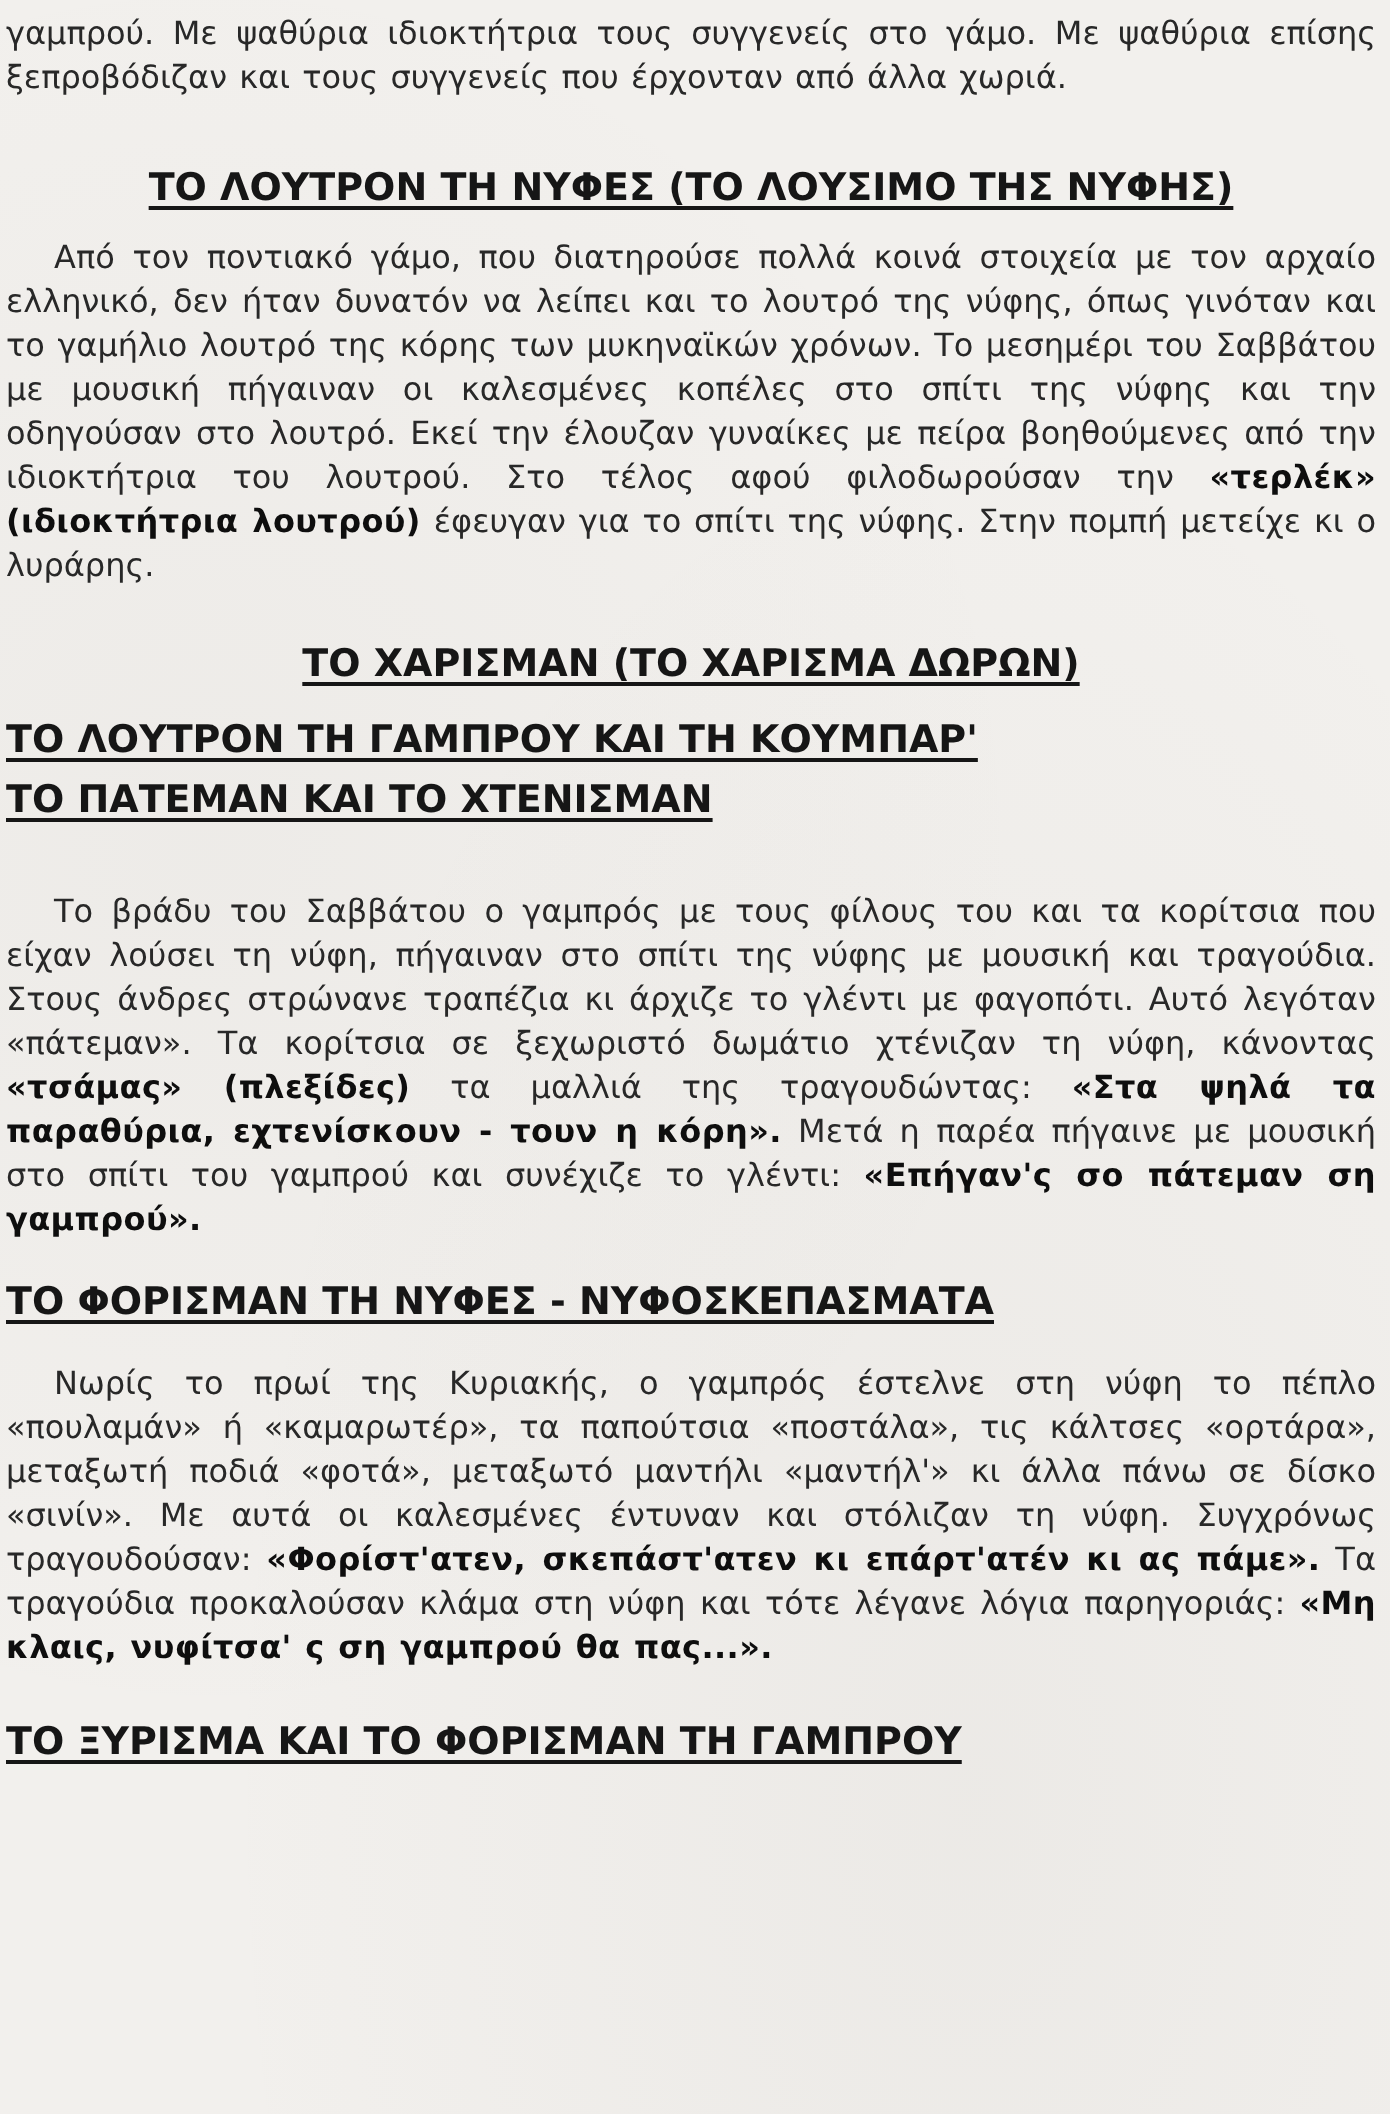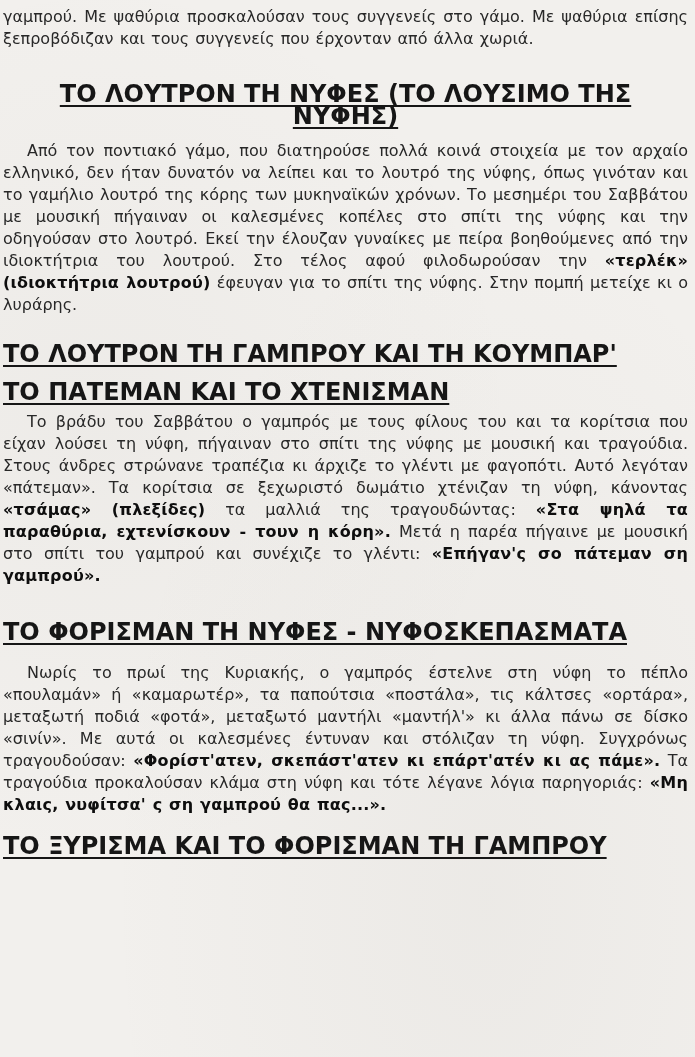--- a/index.html
+++ b/index.html
@@ -34,21 +34,21 @@
   }
   .para.continued {
     text-indent: 0;
   }
   .para b {
     color: #0e0e0e;
     letter-spacing: 0.2px;
   }
   .heading {
     margin: 0;
-    font-size: 24px;
+    font-size: 19px;
     font-weight: 700;
     color: #161616;
     text-decoration: underline;
     text-decoration-thickness: 2px;
     text-underline-offset: 3px;
     text-align: left;
     text-indent: 0;
   }
   .heading.center {
     text-align: center;
@@ -58,22 +58,23 @@
   .page > :nth-child(4)  { margin: 27px 0 16px 0; }  
   .page > :nth-child(6)  { margin: 8px 0 34px 0; }   
   .page > :nth-child(8)  { margin: 19px 0 19px 0; }  
   .page > :nth-child(10) { margin: 25px 0 10px 0; }  
   .page > :nth-child(12) { margin: 31px 0 0 0; font-family: Liberation Mono, monospace; }     
 </style>
 </head>
 <body>
 
 <div class="page">
-    <p class="para continued"><span>γαμπρού. Με ψαθύρια προσκαλούσαν τους συγγενείς στο γάμο. Με ψαθύρια επίσης ξεπροβόδιζαν και τους συγγενείς που έρχονταν από άλλα χωριά.</span></p>
+    <p class="para continued"><span>γαμπρού. Με ψαθύρια ιδιοκτήτρια τους συγγενείς στο γάμο. Με ψαθύρια επίσης ξεπροβόδιζαν και τους συγγενείς που έρχονταν από άλλα χωριά.</span></p>
     <h2 class="heading center">ΤΟ ΛΟΥΤΡΟΝ ΤΗ ΝΥΦΕΣ (ΤΟ ΛΟΥΣΙΜΟ ΤΗΣ ΝΥΦΗΣ)</h2>
     <p class="para"><span>Από τον ποντιακό γάμο, που διατηρούσε πολλά κοινά στοιχεία με τον αρχαίο ελληνικό, δεν ήταν δυνατόν να λείπει και το λουτρό της νύφης, όπως γινόταν και το γαμήλιο λουτρό της κόρης των μυκηναϊκών χρόνων. Το μεσημέρι του Σαββάτου με μουσική πήγαιναν οι καλεσμένες κοπέλες στο σπίτι της νύφης και την οδηγούσαν στο λουτρό. Εκεί την έλουζαν γυναίκες με πείρα βοηθούμενες από την ιδιοκτήτρια του λουτρού. Στο τέλος αφού φιλοδωρούσαν την </span><b>«τερλέκ» (ιδιοκτήτρια λουτρού)</b><span> έφευγαν για το σπίτι της νύφης. Στην πομπή μετείχε κι ο λυράρης.</span></p>
+    <h2 class="heading center">ΤΟ ΧΑΡΙΣΜΑΝ (ΤΟ ΧΑΡΙΣΜΑ ΔΩΡΩΝ)</h2>
     <h2 class="heading">ΤΟ ΛΟΥΤΡΟΝ ΤΗ ΓΑΜΠΡΟΥ ΚΑΙ ΤΗ ΚΟΥΜΠΑΡ'</h2>
     <h2 class="heading">ΤΟ ΠΑΤΕΜΑΝ ΚΑΙ ΤΟ ΧΤΕΝΙΣΜΑΝ</h2>
     <p class="para"><span>Το βράδυ του Σαββάτου ο γαμπρός με τους φίλους του και τα κορίτσια που είχαν λούσει τη νύφη, πήγαιναν στο σπίτι της νύφης με μουσική και τραγούδια. Στους άνδρες στρώνανε τραπέζια κι άρχιζε το γλέντι με φαγοπότι. Αυτό λεγόταν «πάτεμαν». Τα κορίτσια σε ξεχωριστό δωμάτιο χτένιζαν τη νύφη, κάνοντας </span><b>«τσάμας» (πλεξίδες)</b><span> τα μαλλιά της τραγουδώντας: </span><b>«Στα ψηλά τα παραθύρια, εχτενίσκουν - τουν η κόρη».</b><span> Μετά η παρέα πήγαινε με μουσική στο σπίτι του γαμπρού και συνέχιζε το γλέντι: </span><b>«Επήγαν'ς σο πάτεμαν ση γαμπρού».</b></p>
     <h2 class="heading">ΤΟ ΦΟΡΙΣΜΑΝ ΤΗ ΝΥΦΕΣ - ΝΥΦΟΣΚΕΠΑΣΜΑΤΑ</h2>
     <p class="para"><span>Νωρίς το πρωί της Κυριακής, ο γαμπρός έστελνε στη νύφη το πέπλο «πουλαμάν» ή «καμαρωτέρ», τα παπούτσια «ποστάλα», τις κάλτσες «ορτάρα», μεταξωτή ποδιά «φοτά», μεταξωτό μαντήλι «μαντήλ'» κι άλλα πάνω σε δίσκο «σινίν». Με αυτά οι καλεσμένες έντυναν και στόλιζαν τη νύφη. Συγχρόνως τραγουδούσαν: </span><b>«Φορίστ'ατεν, σκεπάστ'ατεν κι επάρτ'ατέν κι ας πάμε».</b><span> Τα τραγούδια προκαλούσαν κλάμα στη νύφη και τότε λέγανε λόγια παρηγοριάς: </span><b>«Μη κλαις, νυφίτσα' ς ση γαμπρού θα πας...».</b></p>
     <h2 class="heading">ΤΟ ΞΥΡΙΣΜΑ ΚΑΙ ΤΟ ΦΟΡΙΣΜΑΝ ΤΗ ΓΑΜΠΡΟΥ</h2>
   </div>
 
 </body></html>

